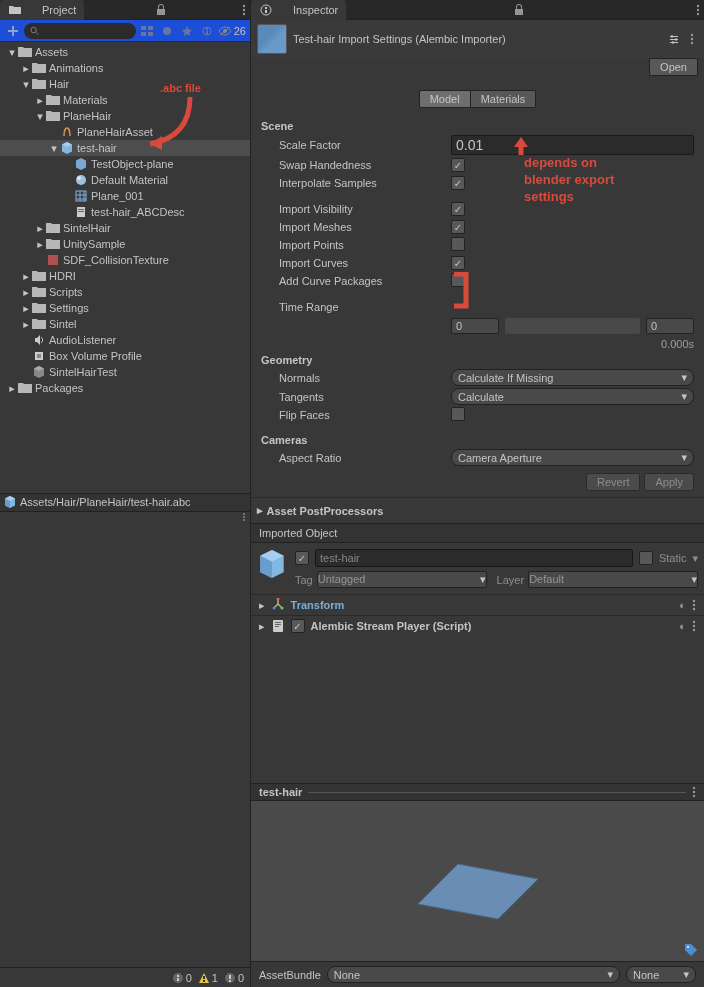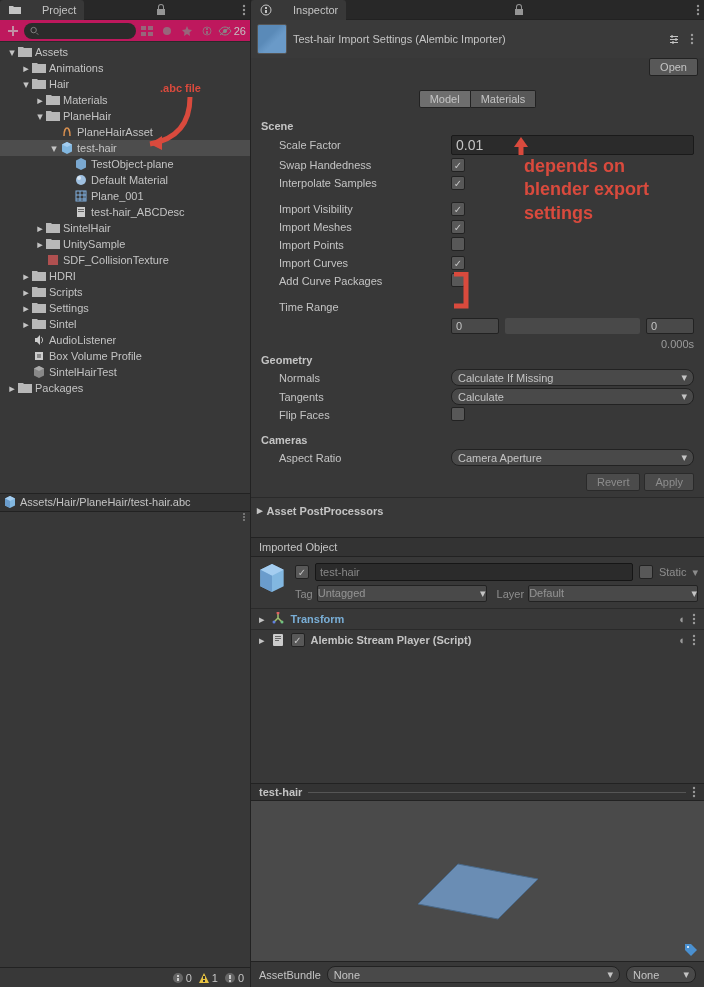--- a/index.html
+++ b/index.html
@@ -4,21 +4,21 @@
 <style>
 * { box-sizing: border-box; margin: 0; padding: 0; font-family: Arial, sans-serif; }
 body { background: #383838; color: #c4c4c4; font-size: 11px; width: 704px; height: 987px; display: flex; overflow: hidden; }
 .panel-left { width: 251px; display: flex; flex-direction: column; background: #383838; border-right: 1px solid #222; }
 .panel-right { flex: 1; display: flex; flex-direction: column; background: #383838; }
 .tab-header { height: 20px; background: #282828; display: flex; align-items: center; border-bottom: 1px solid #222; }
 .tab { padding: 3px 8px; display: flex; align-items: center; gap: 20px; background: #383838; border-top-left-radius: 3px; border-top-right-radius: 3px; }
 .tab.active { background: #383838; }
 .icon { display: inline-flex; align-items: center; justify-content: center; width: 14px; height: 14px; }
 .lock-icon, .menu-icon, .window-icon { margin-left: auto; padding: 0 4px; opacity: 0.7; }
-.toolbar { height: 22px; display: flex; align-items: center; gap: 2px; padding: 0 4px; background: #be185d; border-bottom: 1px solid #2a2a2a; }
+.toolbar { height: 22px; display: flex; align-items: center; gap: 2px; padding: 0 4px; background: #1d4ed8; border-bottom: 1px solid #2a2a2a; }
 .search-box { flex: 1; height: 16px; background: #2b2b2b; border-radius: 10px; display: flex; align-items: center; padding: 0 6px; }
 .search-box input { background: transparent; border: none; color: #c4c4c4; width: 100%; font-size: 11px; outline: none; }
 .tool-btn { width: 18px; height: 16px; display: flex; align-items: center; justify-content: center; opacity: 0.7; cursor: pointer; }
 .tree { flex: 1; overflow-y: auto; padding: 2px 0; user-select: none; }
 .tree-row { display: flex; align-items: center; height: 16px; padding-right: 4px; cursor: pointer; position: relative; }
 .tree-row.selected { background: #4d4d4d; }
 .tree-indent { display: inline-block; }
 .tree-foldout { width: 12px; height: 12px; display: inline-flex; align-items: center; justify-content: center; cursor: pointer; }
 .tree-icon { width: 14px; height: 14px; margin-right: 3px; display: inline-flex; align-items: center; justify-content: center; }
 .tree-label { white-space: nowrap; overflow: hidden; text-overflow: ellipsis; }
@@ -44,21 +44,21 @@
 .checkbox { width: 14px; height: 14px; background: #585858; border: 1px solid #222; border-radius: 2px; display: inline-flex; align-items: center; justify-content: center; cursor: pointer; }
 .checkbox.checked::after { content: "✓"; color: #c4c4c4; font-size: 10px; }
 .dropdown { display: flex; align-items: center; width: 100%; background: #494949; border: 1px solid #222; padding: 1px 6px; border-radius: 8px; cursor: pointer; }
 .dropdown .dd-label { flex: 1; }
 .range-row { display: flex; gap: 6px; align-items: center; padding: 2px 10px 2px 0; }
 .range-row input[type=text] { width: 48px; background: #494949; border: 1px solid #222; color: #c4c4c4; padding: 1px 4px; font-size: 11px; border-radius: 2px; text-align: left; }
 .range-track { flex: 1; height: 16px; background: #494949; border-radius: 2px; position: relative; }
 .time-readout { text-align: right; padding: 2px 10px; opacity: 0.7; }
 .btn-row { display: flex; justify-content: flex-end; gap: 4px; padding: 6px 10px; }
 .collapse-sec { display: flex; align-items: center; gap: 4px; padding: 6px 6px; font-weight: bold; border-top: 1px solid #2a2a2a; }
-.imported-header { background: #333; padding: 3px 8px; margin-top: 14px; border-top: 1px solid #222; border-bottom: 1px solid #222; }
+.imported-header { background: #333; padding: 3px 8px; border-top: 1px solid #222; border-bottom: 1px solid #222; }
 .imported-block { padding: 6px; display: flex; gap: 8px; }
 .cube-icon { width: 30px; height: 30px; display: flex; align-items: center; justify-content: center; }
 .obj-name-row { display: flex; align-items: center; gap: 6px; }
 .obj-name-row input[type=text] { flex: 1; background: #2b2b2b; border: 1px solid #161616; color: #888; padding: 2px 4px; font-size: 11px; border-radius: 2px; }
 .tag-row { display: flex; align-items: center; gap: 4px; margin-top: 4px; }
 .tag-dd { background: #494949; border: 1px solid #222; padding: 1px 0; border-radius: 2px; display: flex; align-items: flex-start; gap: 4px; cursor: pointer; min-width: 90px; }
 .comp-row { display: flex; align-items: center; gap: 6px; padding: 3px 8px; border-top: 1px solid #2a2a2a; }
 .comp-row .comp-name { flex: 1; font-weight: bold; }
 .comp-row .transform-text { color: #79aed6; }
 .help-icon, .kebab-icon { opacity: 0.7; cursor: pointer; }
@@ -67,21 +67,21 @@
 .preview-header .pv-line { flex: 1; border-top: 1px solid #555; height: 0; margin-top: 1px; }
 .preview-area { flex: 1; background: #4a4a4a; position: relative; min-height: 160px; }
 .preview-plane { position: absolute; left: 50%; top: 55%; transform: translate(-50%, -50%); }
 .bundle-row { display: flex; align-items: center; gap: 6px; padding: 4px 8px; background: #383838; border-top: 1px solid #222; }
 .bundle-row .dropdown { flex: 1; }
 
 .anno { position: absolute; color: #d94a3d; font-weight: bold; pointer-events: none; }
 .anno-text1 { left: 160px; top: 82px; font-size: 11px; }
 .anno-arrow { left: 140px; top: 92px; }
 .anno-arrow2 { left: 511px; top: 137px; }
-.anno-text2 { left: 524px; top: 155px; font-size: 18px; line-height: 1.3; }
+.anno-text2 { left: 524px; top: 155px; font-size: 13px; line-height: 1.3; }
 .anno-bracket { left: 452px; top: 272px; }
 .badge-26 { display: flex; align-items: center; gap: 2px; }
 svg { display: block; }
 </style>
 </head>
 <body>
 
 <div class="panel-left">
   <div class="tab-header">
     <div class="tab active">

